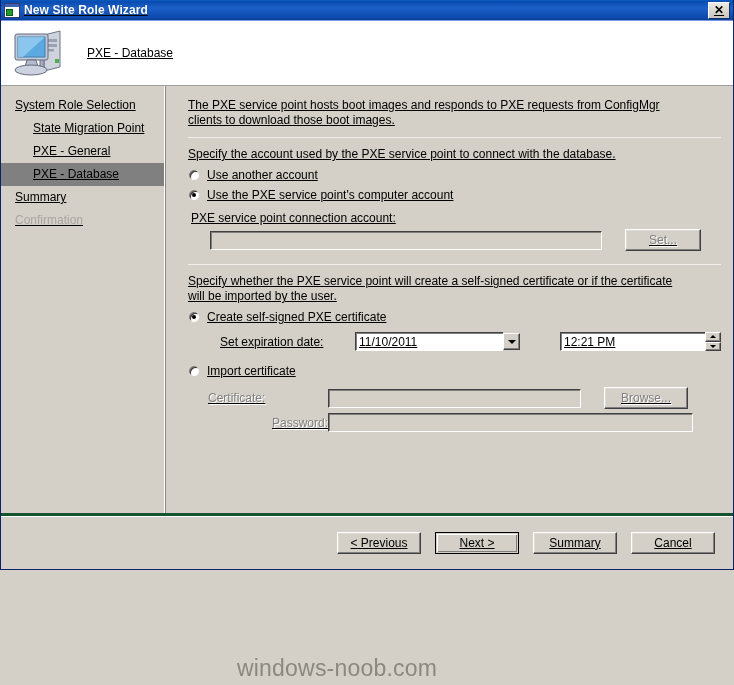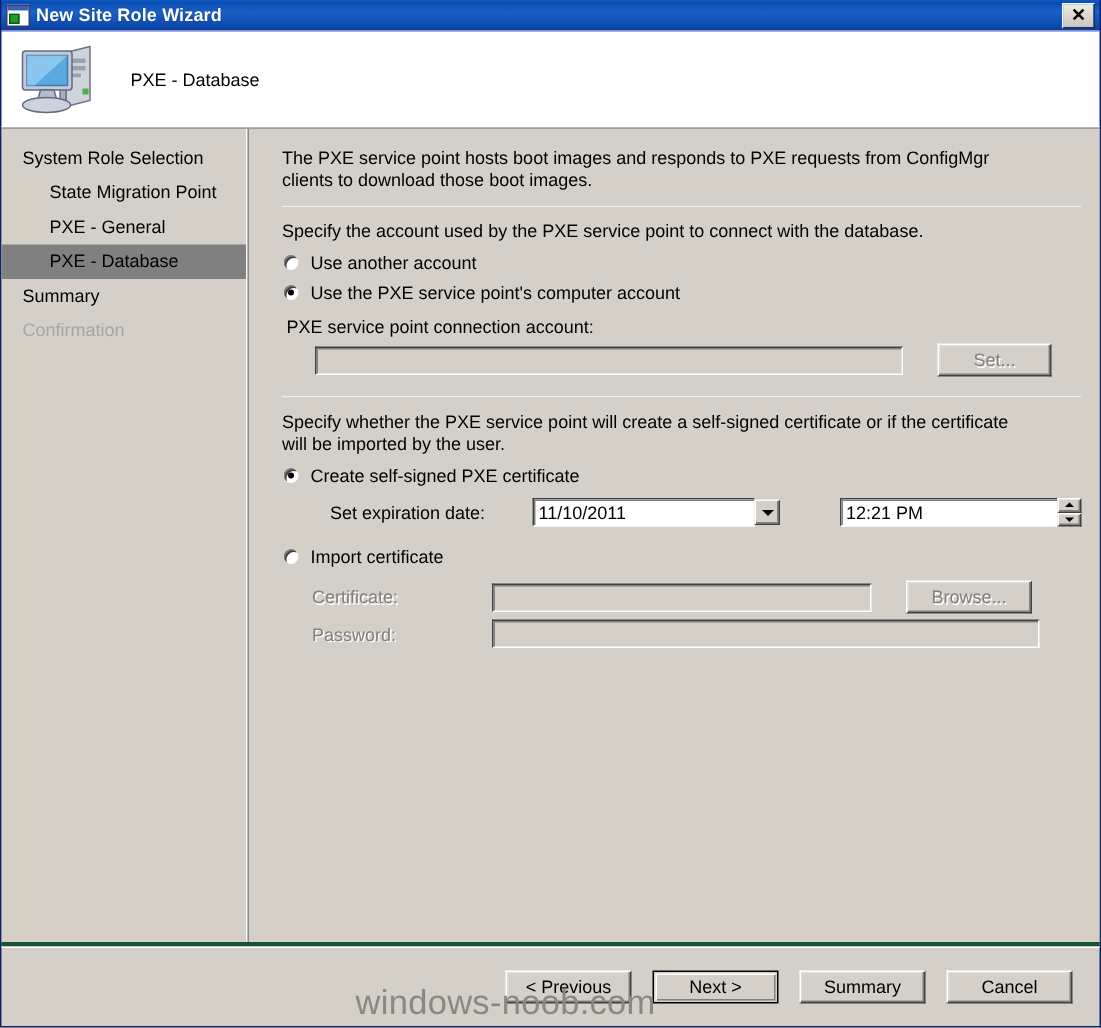--- a/index.html
+++ b/index.html
@@ -5,25 +5,25 @@
   * { box-sizing: border-box; }
   html, body {
     margin: 0; padding: 0;
     width: 734px; height: 685px;
     background: #d4d0c8;
     font-family: "Liberation Sans", sans-serif;
     overflow: hidden;
   }
   .window {
     position: relative;
-    width: 734px; height: 685px;
-    background: #4c1d95;
+    width: 734px; height: 570px;
+    background: #000000;
     border: 1px solid #0a246a;
     border-top: none;
-    display: flex; flex-direction: column;
+    display: flex; flex-direction: column; text-decoration: underline;
   }
   
   .titlebar {
     height: 21px; flex: 0 0 21px;
     background: linear-gradient(to bottom, #0a5cc4 0%, #0a4cb0 8%, #1b5fc8 40%, #0c47a8 92%, #0a3d96 100%);
     display: flex; align-items: center;
     padding: 0 2px 0 3px;
     border-bottom: 1px solid #7a96df;
   }
   .title-icon {
@@ -329,21 +329,21 @@
         <span class="radio"></span>
         <span>Import certificate</span>
       </div>
 
       <div class="field-row" style="margin:9px 0 0 20px;">
         <span class="dim" style="font-size:12px;width:120px;">Certificate:</span>
         <div class="textbox" style="width:253px;"></div>
         <div class="btn disabled" style="margin-left:23px;width:84px;">Browse...</div>
       </div>
 
-      <div class="field-row" style="margin:4px 0 12px 20px;">
+      <div class="field-row" style="margin:4px 0 12px 20px;text-align:right;">
         <span class="dim" style="font-size:12px;width:120px;">Password:</span>
         <div class="textbox" style="width:365px;"></div>
       </div>
 
     </div>
   </div>
 
   <div class="footer">
     <div class="btn">&lt; Previous</div>
     <div class="btn default">Next &gt;</div>

